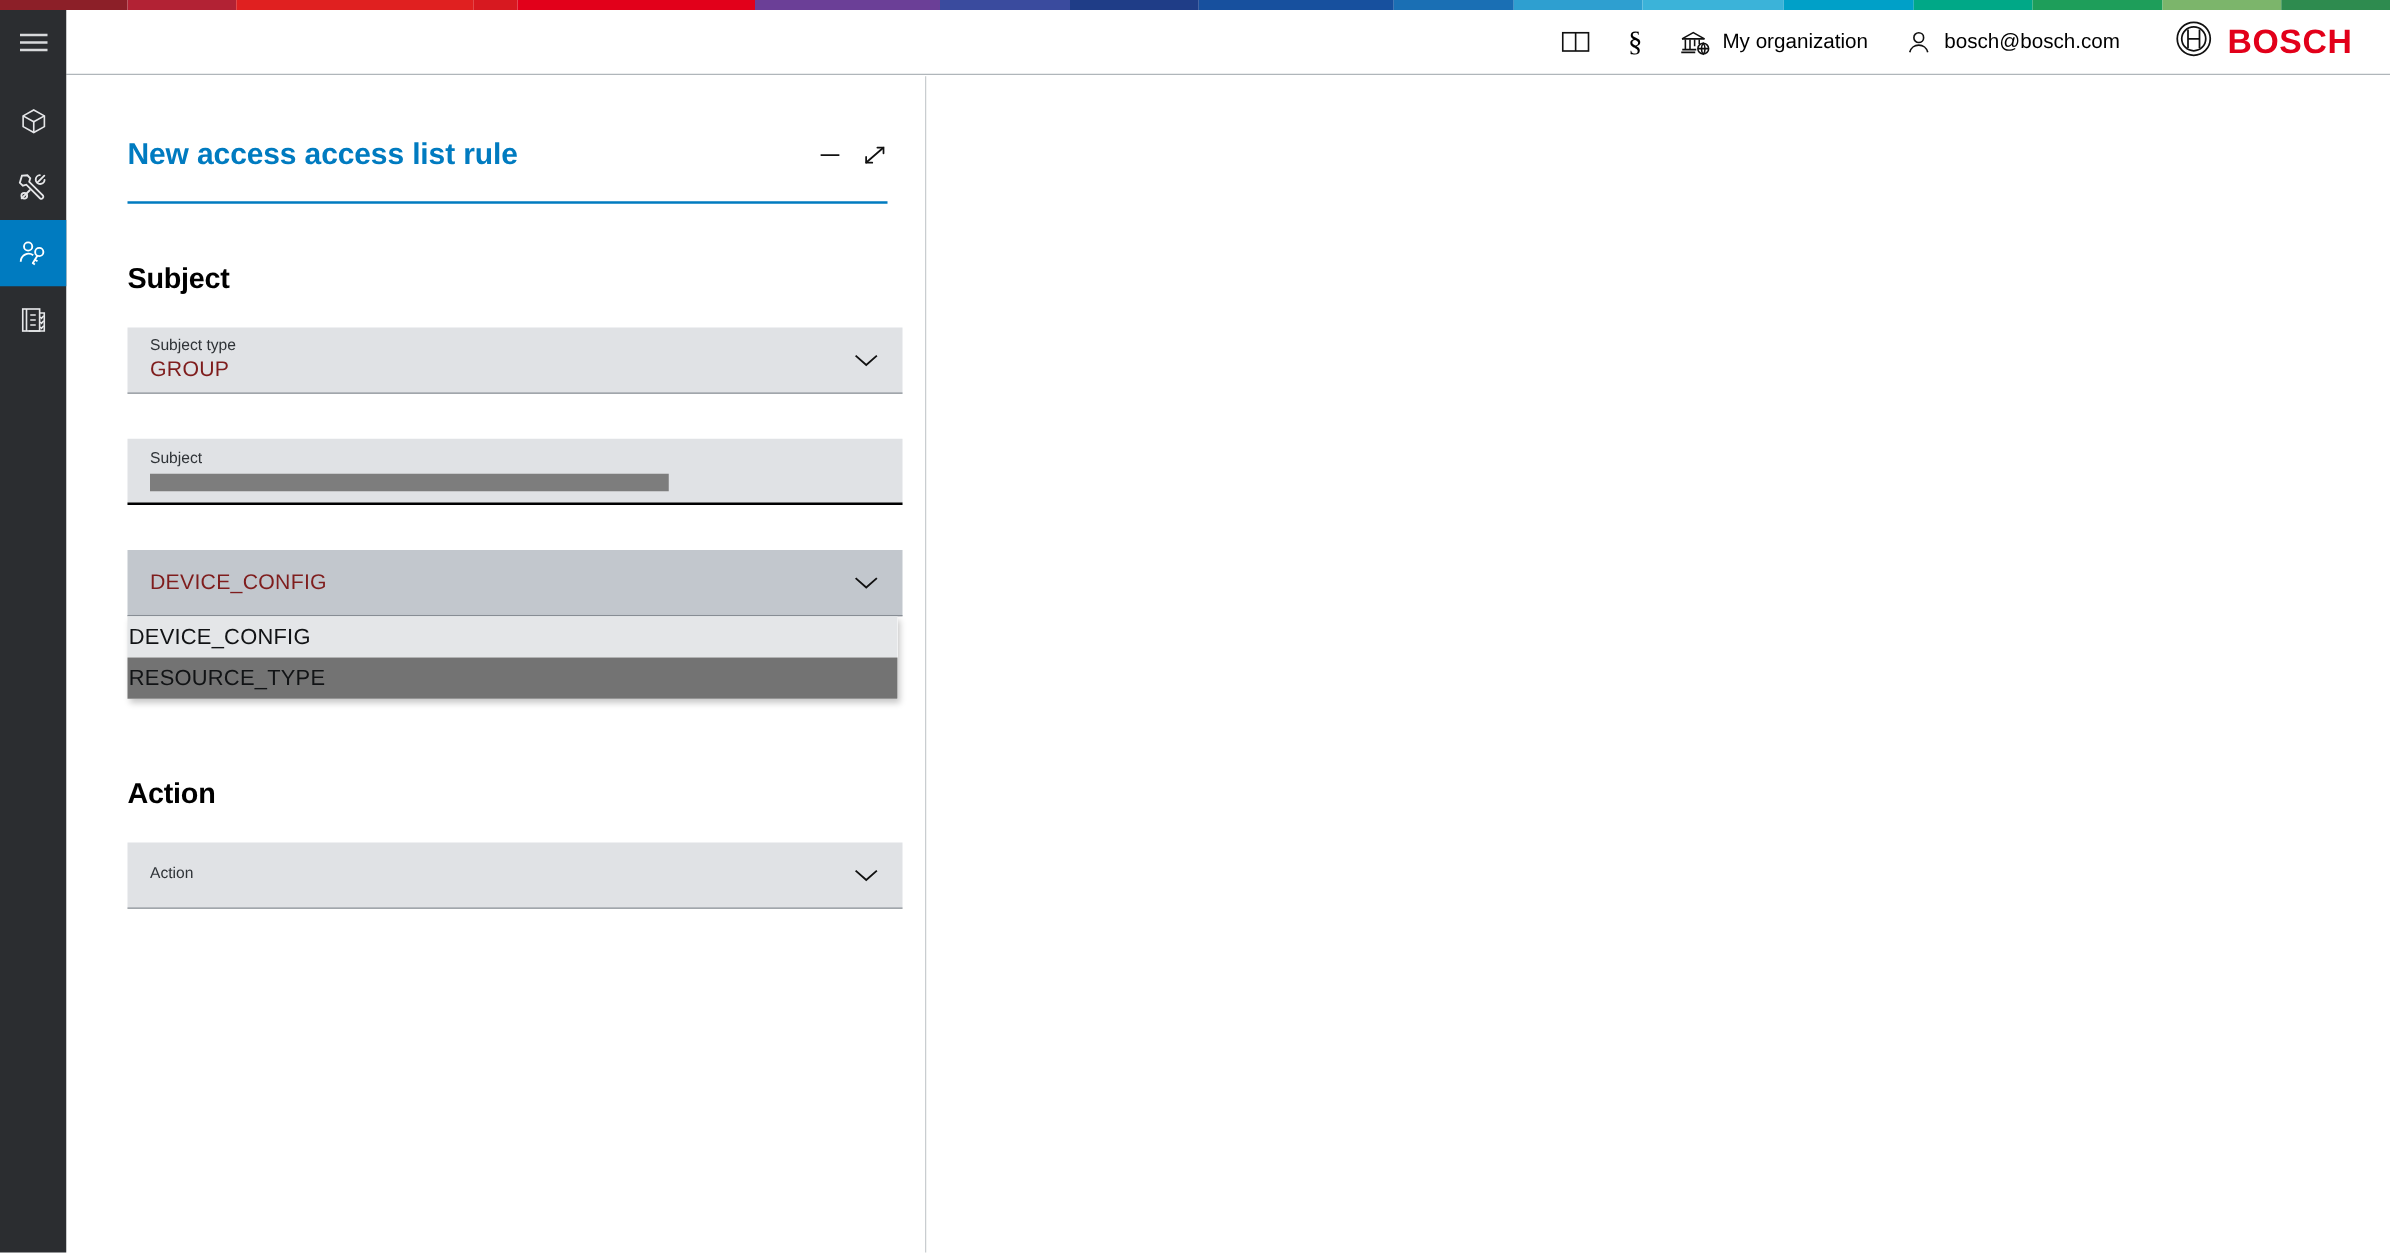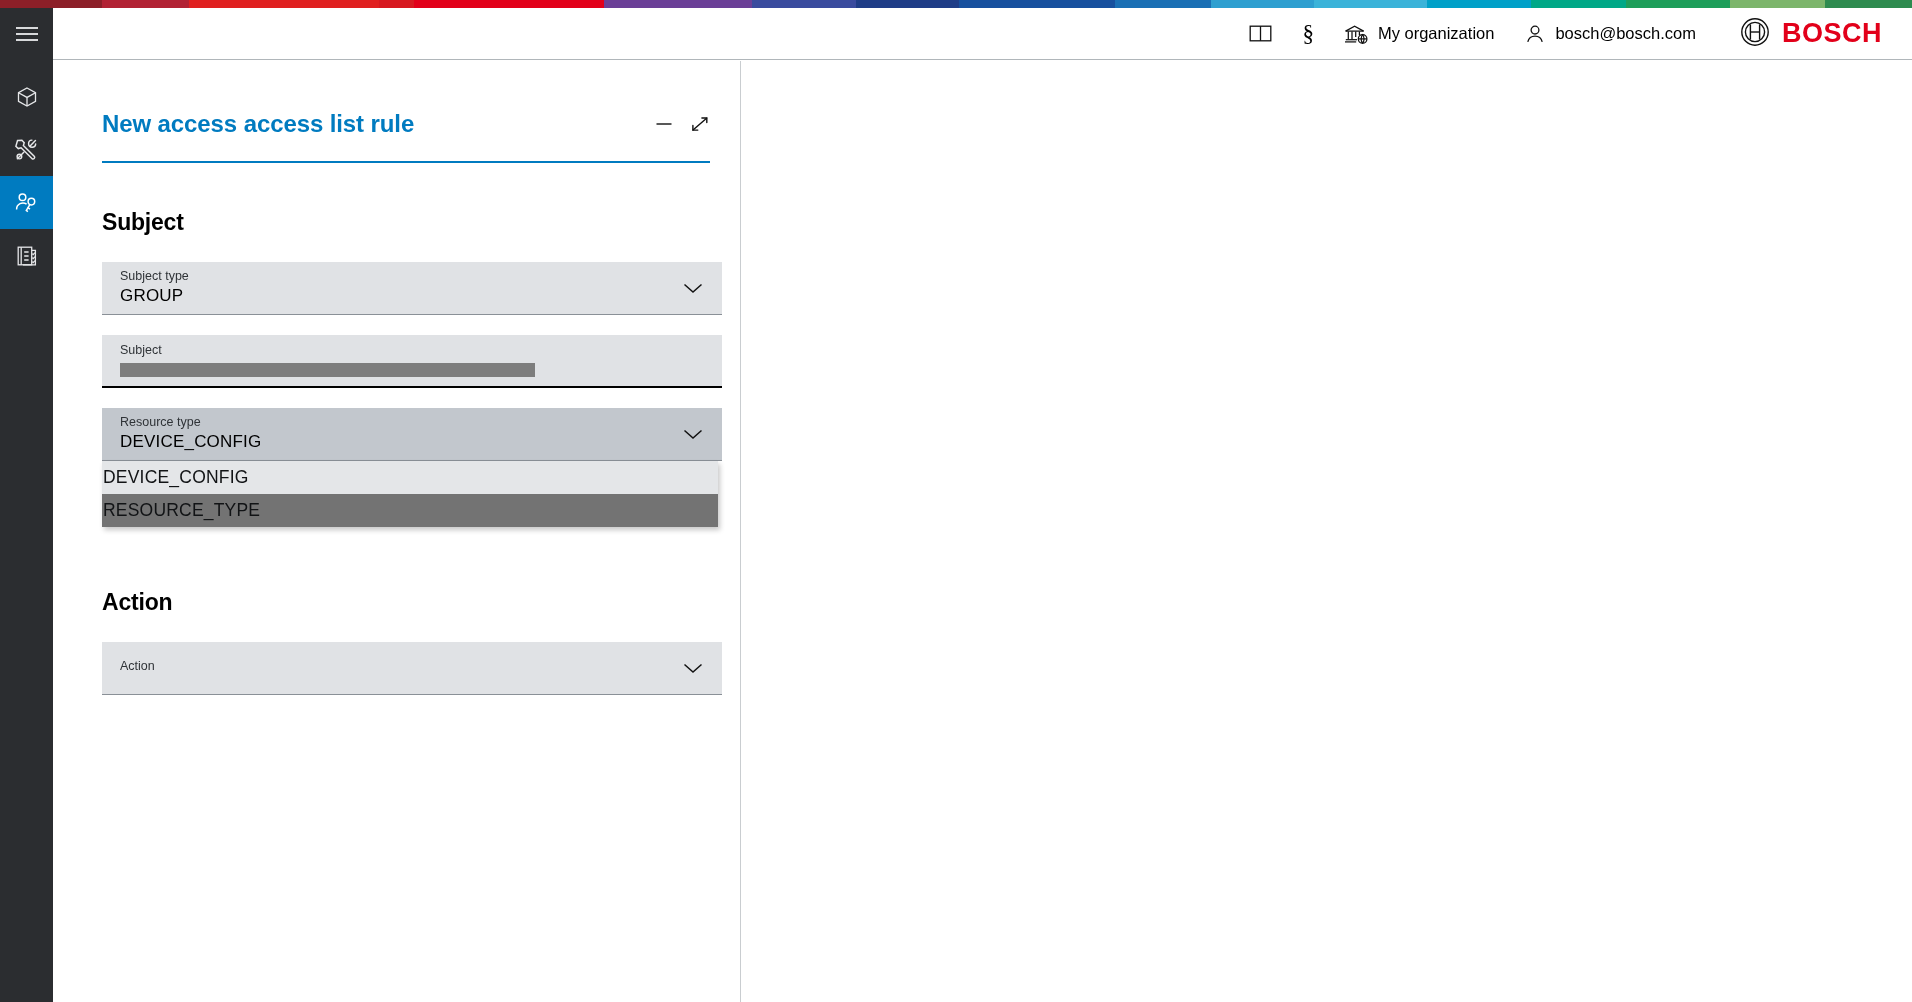--- a/index.html
+++ b/index.html
@@ -162,33 +162,33 @@
     position: relative;
     width: 620px;
     height: 53px;
     background: #e0e2e5;
     border-bottom: 1px solid #8a9097;
     display: flex;
     flex-direction: column;
     justify-content: center;
     padding: 0 18px;
     cursor: pointer;
-    margin-bottom: 20px;
+    margin-bottom: 36px;
   }
   .field.open-select { background: #c2c7cd; }
   .field.text-field { border-bottom: 2px solid #000000; cursor: text; }
   .field-label {
     font-size: 12.5px;
     color: #2f3337;
     line-height: 1.1;
     margin-bottom: 2px;
   }
   .field-value {
     font-size: 17px;
-    color: #000000;
+    color: #7f1d1d;
     line-height: 1.15;
     letter-spacing: 0.2px;
   }
   .field-redacted {
     height: 14px;
     width: 415px;
     background: #7d7d7d;
     margin-top: 4px;
   }
   .chevron {
@@ -432,21 +432,20 @@
       </div>
 
       <div class="field text-field">
         <span class="field-label">Subject</span>
         <span class="field-redacted"></span>
       </div>
 
 
       <div class="resource-block select-wrap">
         <div class="field open-select" style="margin-bottom:0;">
-          <span class="field-label">Resource type</span>
           <span class="field-value">DEVICE_CONFIG</span>
           <span class="chevron">
             <svg width="22" height="14" viewBox="0 0 22 14" fill="none" stroke="#111" stroke-width="1.5">
               <path d="M2.5 3.5 L11 11 L19.5 3.5"></path>
             </svg>
           </span>
         </div>
 
         <div class="dropdown">
           <div class="dd-option hover">DEVICE_CONFIG</div>

